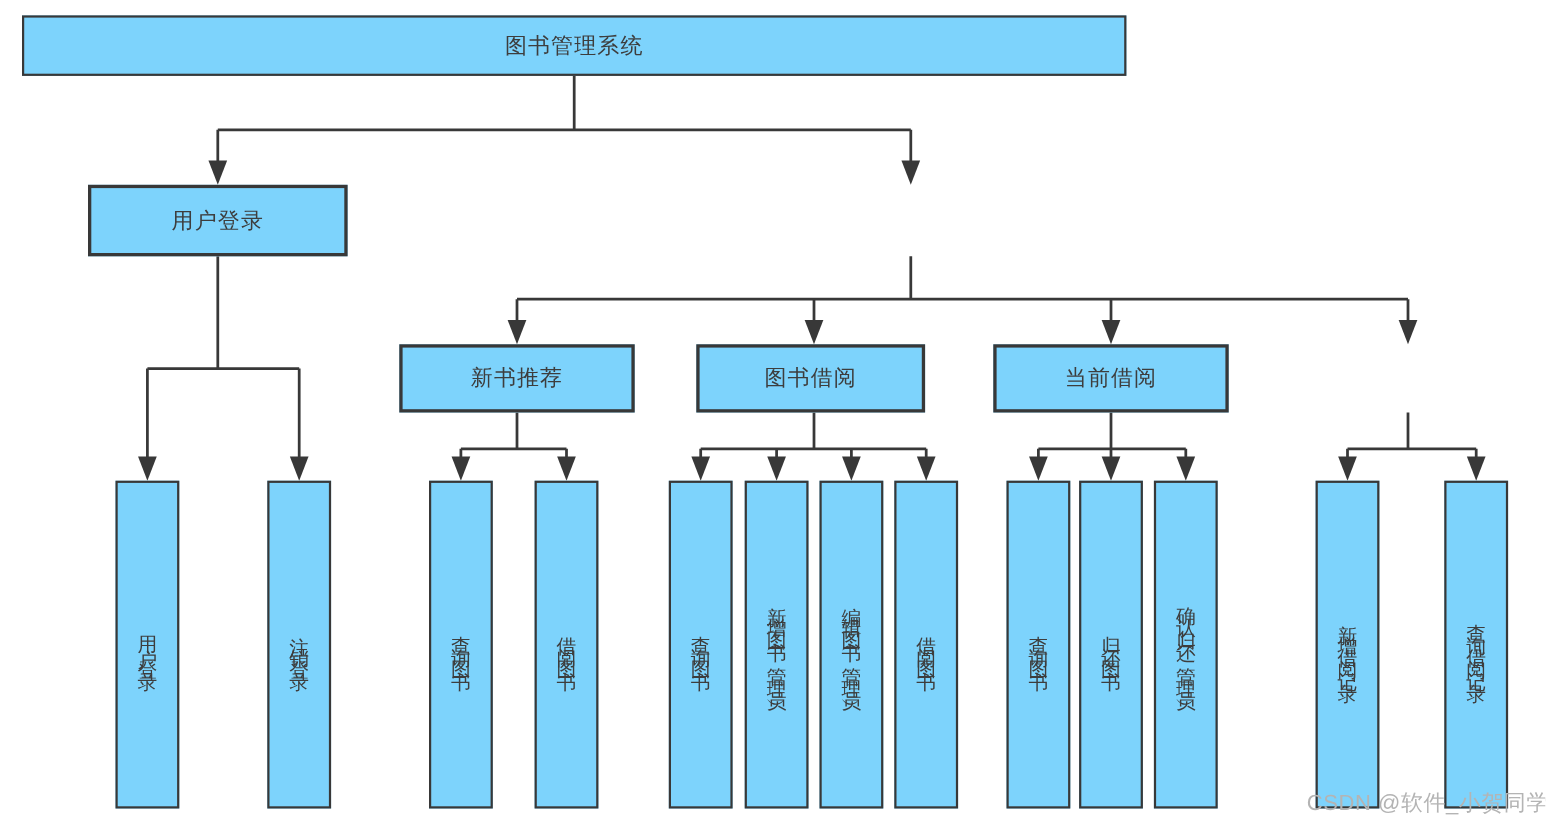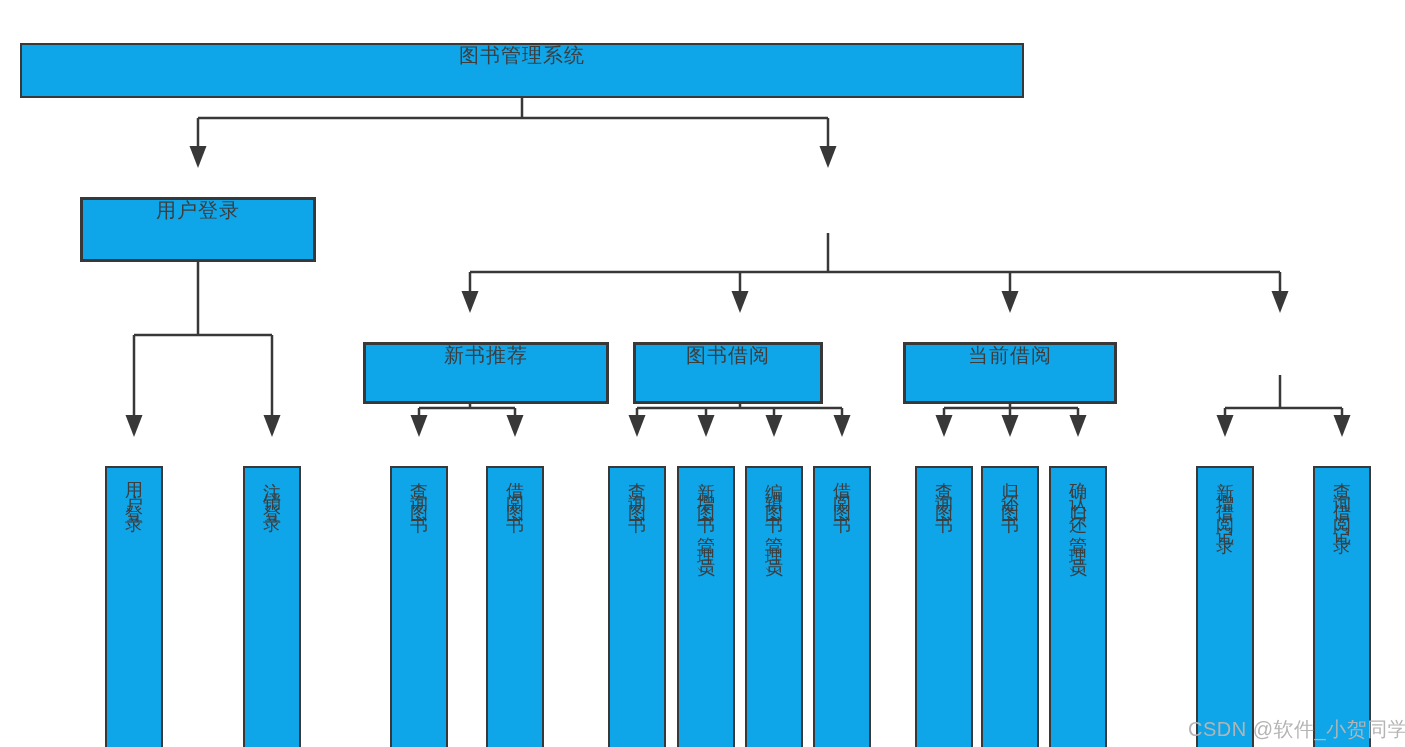--- a/index.html
+++ b/index.html
@@ -7,26 +7,25 @@
     position:relative;
     width:1405px;height:747px;
     background:#ffffff;
     font-family:"Liberation Sans","DejaVu Sans",sans-serif;
     overflow:hidden;
   }
   #wires{position:absolute;left:0;top:0;z-index:0;}
   .box{
     position:absolute;
     box-sizing:border-box;
-    background:#0ea5e9;
+    background:#7dd3fc;
     border:3px solid #383838;
-    display:flex;align-items:flex-start;justify-content:center;
+    display:flex;align-items:center;justify-content:center;
     z-index:1;
     color:#3d3d3d;
-    margin-top:29px;
   }
   .box.thin{border-width:2px;}
   .hbox span{
     font-size:20px;
     letter-spacing:1px;
     white-space:nowrap;
     line-height:1;
   }
   .vbox span{
     writing-mode:vertical-rl;
@@ -85,24 +84,24 @@
   </svg>
 
   <div class="box hbox thin" style="left:20px;top:14px;width:1004px;height:55px;">
     <span>图书管理系统</span>
   </div>
 
   <div class="box hbox" style="left:80px;top:168px;width:236px;height:65px;">
     <span>用户登录</span>
   </div>
 
-  <div class="box hbox" style="left:363px;top:313px;width:246px;height:62px;">
+  <div class="box hbox" style="left:363px;top:313px;width:214px;height:62px;">
     <span>新书推荐</span>
   </div>
-  <div class="box hbox" style="left:633px;top:313px;width:190px;height:62px;">
+  <div class="box hbox" style="left:633px;top:313px;width:208px;height:62px;">
     <span>图书借阅</span>
   </div>
   <div class="box hbox" style="left:903px;top:313px;width:214px;height:62px;">
     <span>当前借阅</span>
   </div>
 
   <div class="box vbox thin" style="left:105px;top:437px;width:58px;height:298px;">
     <span>用户登录</span>
   </div>
   <div class="box vbox thin" style="left:243px;top:437px;width:58px;height:298px;">

